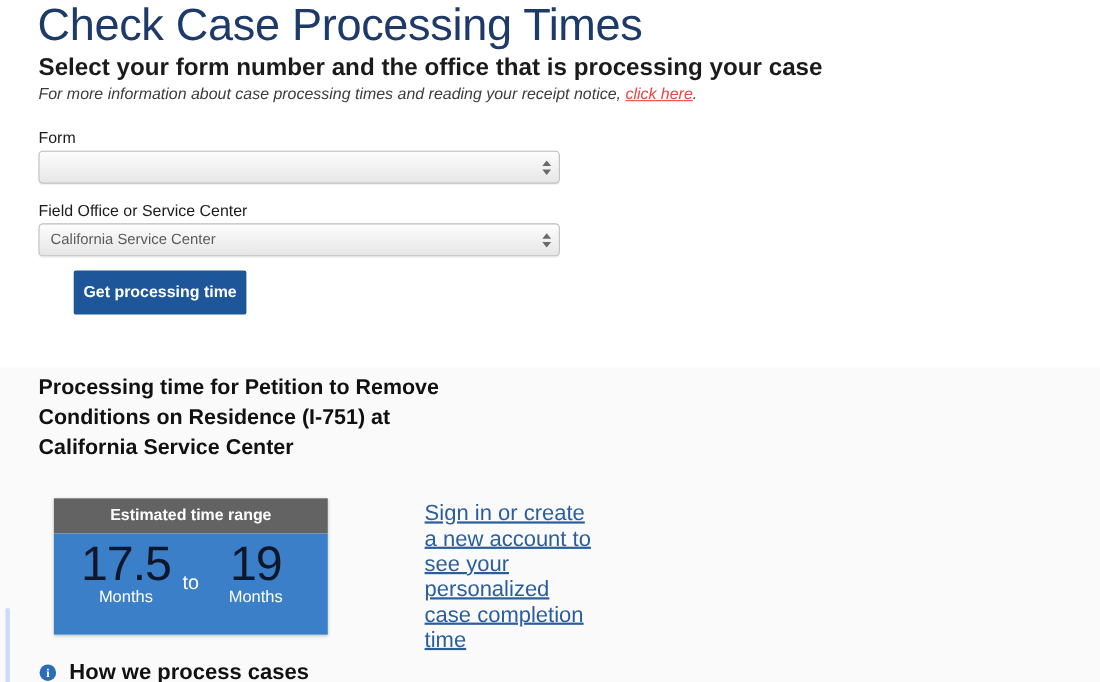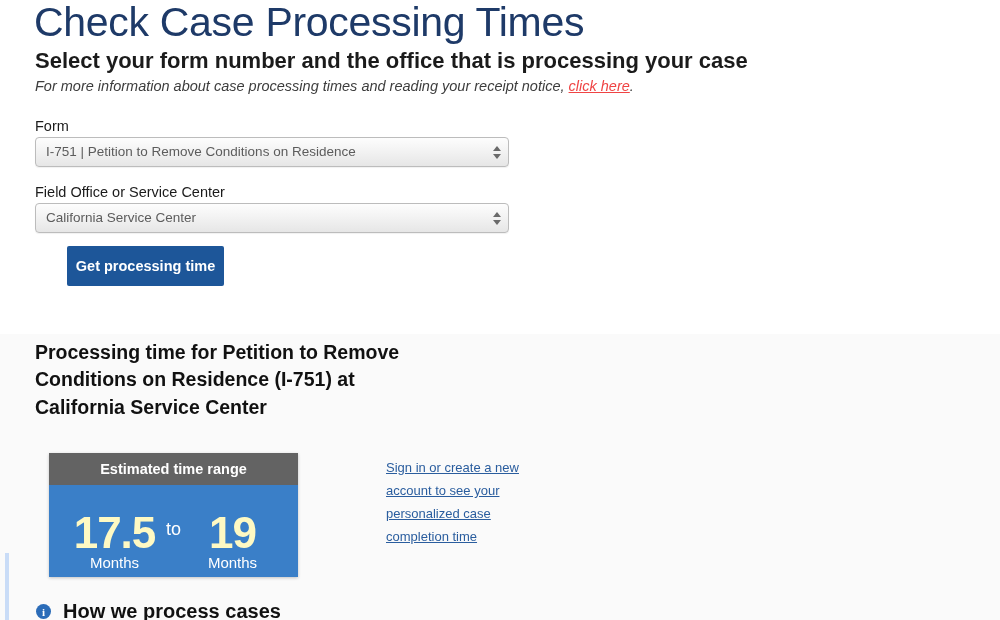--- a/index.html
+++ b/index.html
@@ -212,25 +212,24 @@
     box-sizing: border-box;
   }
   .range-col {
     display: flex;
     flex-direction: column;
     align-items: center;
     width: 96px;
   }
   .range-num {
     font-size: 44px;
-    font-weight: bold;
-    color: #fef9c3;
+    font-weight: normal;
+    color: #0f172a;
     line-height: 1.02;
     letter-spacing: -1px;
-    margin-top: 20px;
   }
   .range-unit {
     font-size: 15px;
     color: #ffffff;
     margin-top: -2px;
   }
   .range-sep {
     font-size: 18px;
     color: #ffffff;
     align-self: flex-start;
@@ -238,21 +237,21 @@
     width: 22px;
     text-align: center;
   }
 
   
   .signin-link {
     position: absolute;
     left: 386px;
     top: 122px;
     width: 152px;
-    font-size: 13px;
+    font-size: 20px;
     line-height: 23px;
     color: #2a5d9e;
     text-decoration: underline;
     cursor: pointer;
   }
 
   
   .how-row {
     position: absolute;
     left: 36px;
@@ -292,21 +291,20 @@
   <div class="top-section">
 
     <div class="h1">Check Case Processing Times</div>
 
     <div class="h2">Select your form number and the office that is processing your case</div>
 
     <div class="subnote"><span>For more information about case processing times and reading your receipt notice, </span><a href="#">click here</a><span>.</span></div>
 
     <div class="field-label label-form">Form</div>
     <div class="select-box select-form">
-      <span>I-751 | Petition to Remove Conditions on Residence</span>
       <span class="stepper">
         <span class="up"></span>
           <span class="down"></span>
       </span>
     </div>
 
     <div class="field-label label-office">Field Office or Service Center</div>
     <div class="select-box select-office">
       <span>California Service Center</span>
       <span class="stepper">

